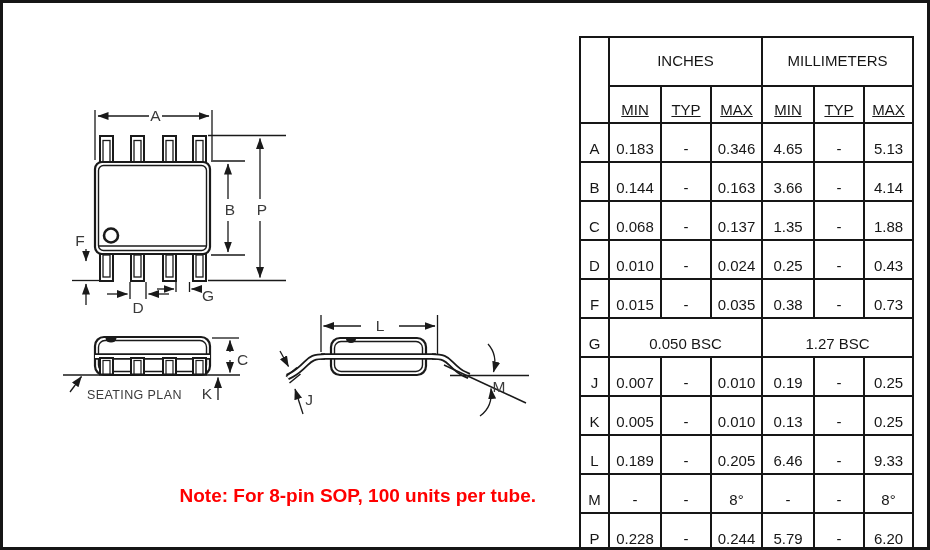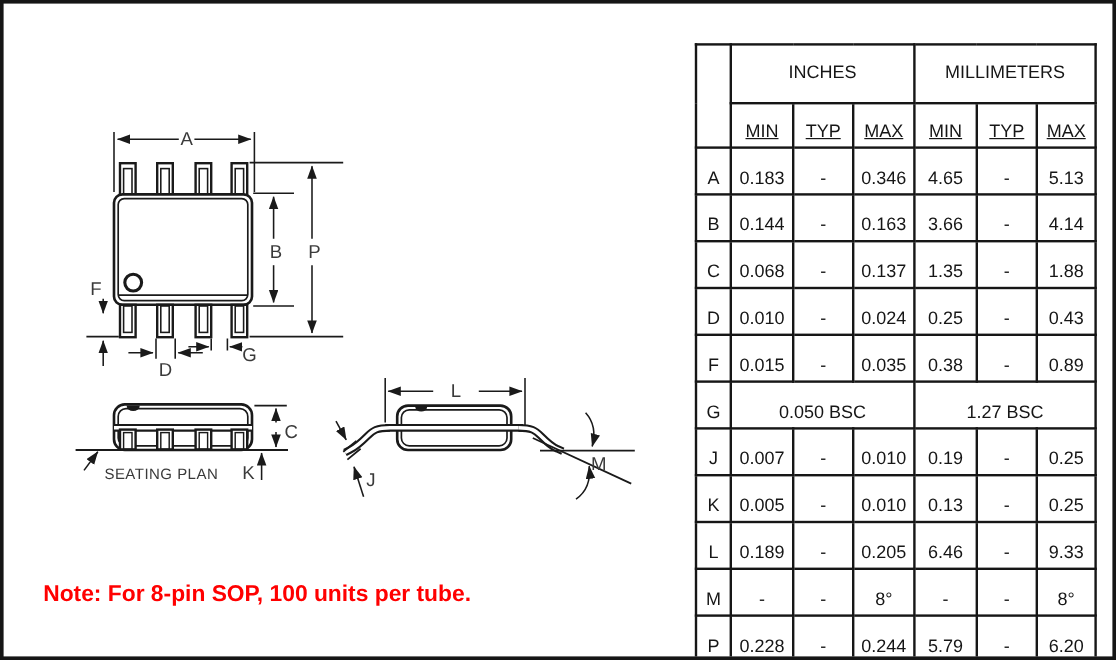--- a/index.html
+++ b/index.html
@@ -231,21 +231,21 @@
       <td>-</td>
       <td>0.43</td>
     </tr>
     <tr class="data">
       <td>F</td>
       <td>0.015</td>
       <td>-</td>
       <td>0.035</td>
       <td>0.38</td>
       <td>-</td>
-      <td>0.89</td>
+      <td>0.73</td>
     </tr>
     <tr class="data">
       <td>G</td>
       <td colspan="3">0.050 BSC</td>
       <td colspan="3">1.27 BSC</td>
     </tr>
     <tr class="data">
       <td>J</td>
       <td>0.007</td>
       <td>-</td>
@@ -286,15 +286,15 @@
       <td>0.228</td>
       <td>-</td>
       <td>0.244</td>
       <td>5.79</td>
       <td>-</td>
       <td>6.20</td>
     </tr>
   </tbody>
     </table>
 
-  <div id="note" style="color: rgb(255, 0, 0);">Note: For 8-pin SOP, 100 units per tube.</div>
+  <div id="note" style="color: rgb(255, 0, 0); text-align: right;">Note: For 8-pin SOP, 100 units per tube.</div>
 
 </div>
 
 </body></html>

